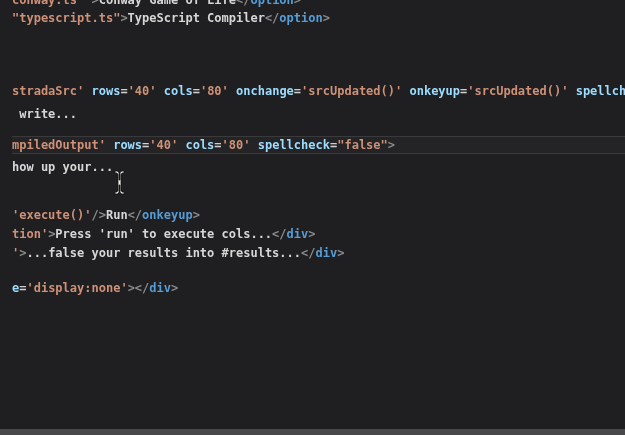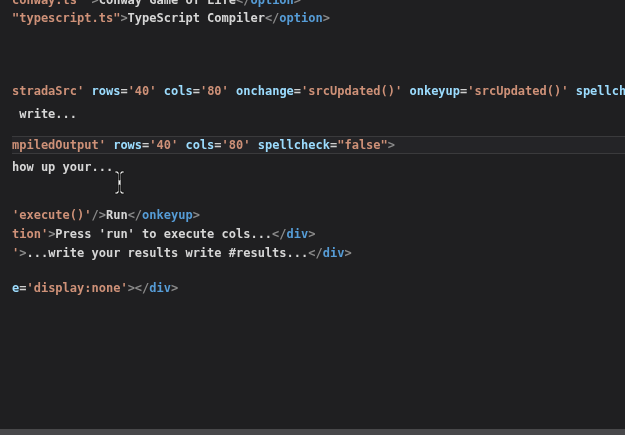--- a/index.html
+++ b/index.html
@@ -56,21 +56,21 @@
 <div class="editor" id="editor">
     <div class="line" style="top: -8px;"><span class="tok-str">conway.ts'</span><span class="tok-text"> </span><span class="tok-punc">&gt;</span><span class="tok-text">Conway Game of Life</span><span class="tok-punc">&lt;/</span><span class="tok-tag">option</span><span class="tok-punc">&gt;</span></div>
     <div class="line" style="top: 10px;"><span class="tok-str">"typescript.ts"</span><span class="tok-punc">&gt;</span><span class="tok-text">TypeScript Compiler</span><span class="tok-punc">&lt;/</span><span class="tok-tag">option</span><span class="tok-punc">&gt;</span></div>
     <div class="line" style="top: 83px;"><span class="tok-str">stradaSrc'</span><span class="tok-text"> </span><span class="tok-attr">rows</span><span class="tok-eq">=</span><span class="tok-str">'40'</span><span class="tok-text"> </span><span class="tok-attr">cols</span><span class="tok-eq">=</span><span class="tok-str">'80'</span><span class="tok-text"> </span><span class="tok-attr">onchange</span><span class="tok-eq">=</span><span class="tok-str">'srcUpdated()'</span><span class="tok-text"> </span><span class="tok-attr">onkeyup</span><span class="tok-eq">=</span><span class="tok-str">'srcUpdated()'</span><span class="tok-text"> </span><span class="tok-attr">spellcheck</span></div>
     <div class="line" style="top: 106px;"><span class="tok-text"> write...</span></div>
     <div class="line-highlight" style="top: 136px; height: 18px;"></div>
     <div class="line" style="top: 137px;"><span class="tok-str">mpiledOutput'</span><span class="tok-text"> </span><span class="tok-attr">rows</span><span class="tok-eq">=</span><span class="tok-str">'40'</span><span class="tok-text"> </span><span class="tok-attr">cols</span><span class="tok-eq">=</span><span class="tok-str">'80'</span><span class="tok-text"> </span><span class="tok-attr">spellcheck</span><span class="tok-eq">=</span><span class="tok-str">"false"</span><span class="tok-punc">&gt;</span></div>
     <div class="line" style="top: 159px;"><span class="tok-text">how up your...</span></div>
     <div class="line" style="top: 207px;"><span class="tok-str">'execute()'</span><span class="tok-punc">/&gt;</span><span class="tok-text">Run</span><span class="tok-punc">&lt;/</span><span class="tok-tag">onkeyup</span><span class="tok-punc">&gt;</span></div>
     <div class="line" style="top: 226px;"><span class="tok-str">tion'</span><span class="tok-punc">&gt;</span><span class="tok-text">Press 'run' to execute cols...</span><span class="tok-punc">&lt;/</span><span class="tok-tag">div</span><span class="tok-punc">&gt;</span></div>
-    <div class="line" style="top: 245px;"><span class="tok-str">'</span><span class="tok-punc">&gt;</span><span class="tok-text">...write your results write #results...</span><span class="tok-punc">&lt;/</span><span class="tok-tag">div</span><span class="tok-punc">&gt;</span></div>
+    <div class="line" style="top: 245px;"><span class="tok-str">'</span><span class="tok-punc">&gt;</span><span class="tok-text">...false your results into #results...</span><span class="tok-punc">&lt;/</span><span class="tok-tag">div</span><span class="tok-punc">&gt;</span></div>
     <div class="line" style="top: 280px;"><span class="tok-attr">e</span><span class="tok-eq">=</span><span class="tok-str">'display:none'</span><span class="tok-punc">&gt;</span><span class="tok-punc">&lt;/</span><span class="tok-tag">div</span><span class="tok-punc">&gt;</span></div>
   </div>
 
 <div class="ibeam" id="ibeam" style="left: 114px; top: 170px;">
   <svg width="11" height="25" viewBox="0 0 11 25">
     <g stroke="#111" stroke-width="0.8" fill="#f5f5f5">
       <path d="M1 1 h3 v1 h1 v8 h1 V2 h1 V1 h3 v2 h-2 v1 h-1 v17 h1 v1 h2 v2 H7 v-1 H6 v-8 H5 v8 H4 v1 H1 v-2 h2 v-1 h1 V4 H3 V3 H1 Z"></path>
     </g>
   </svg>
 </div>

